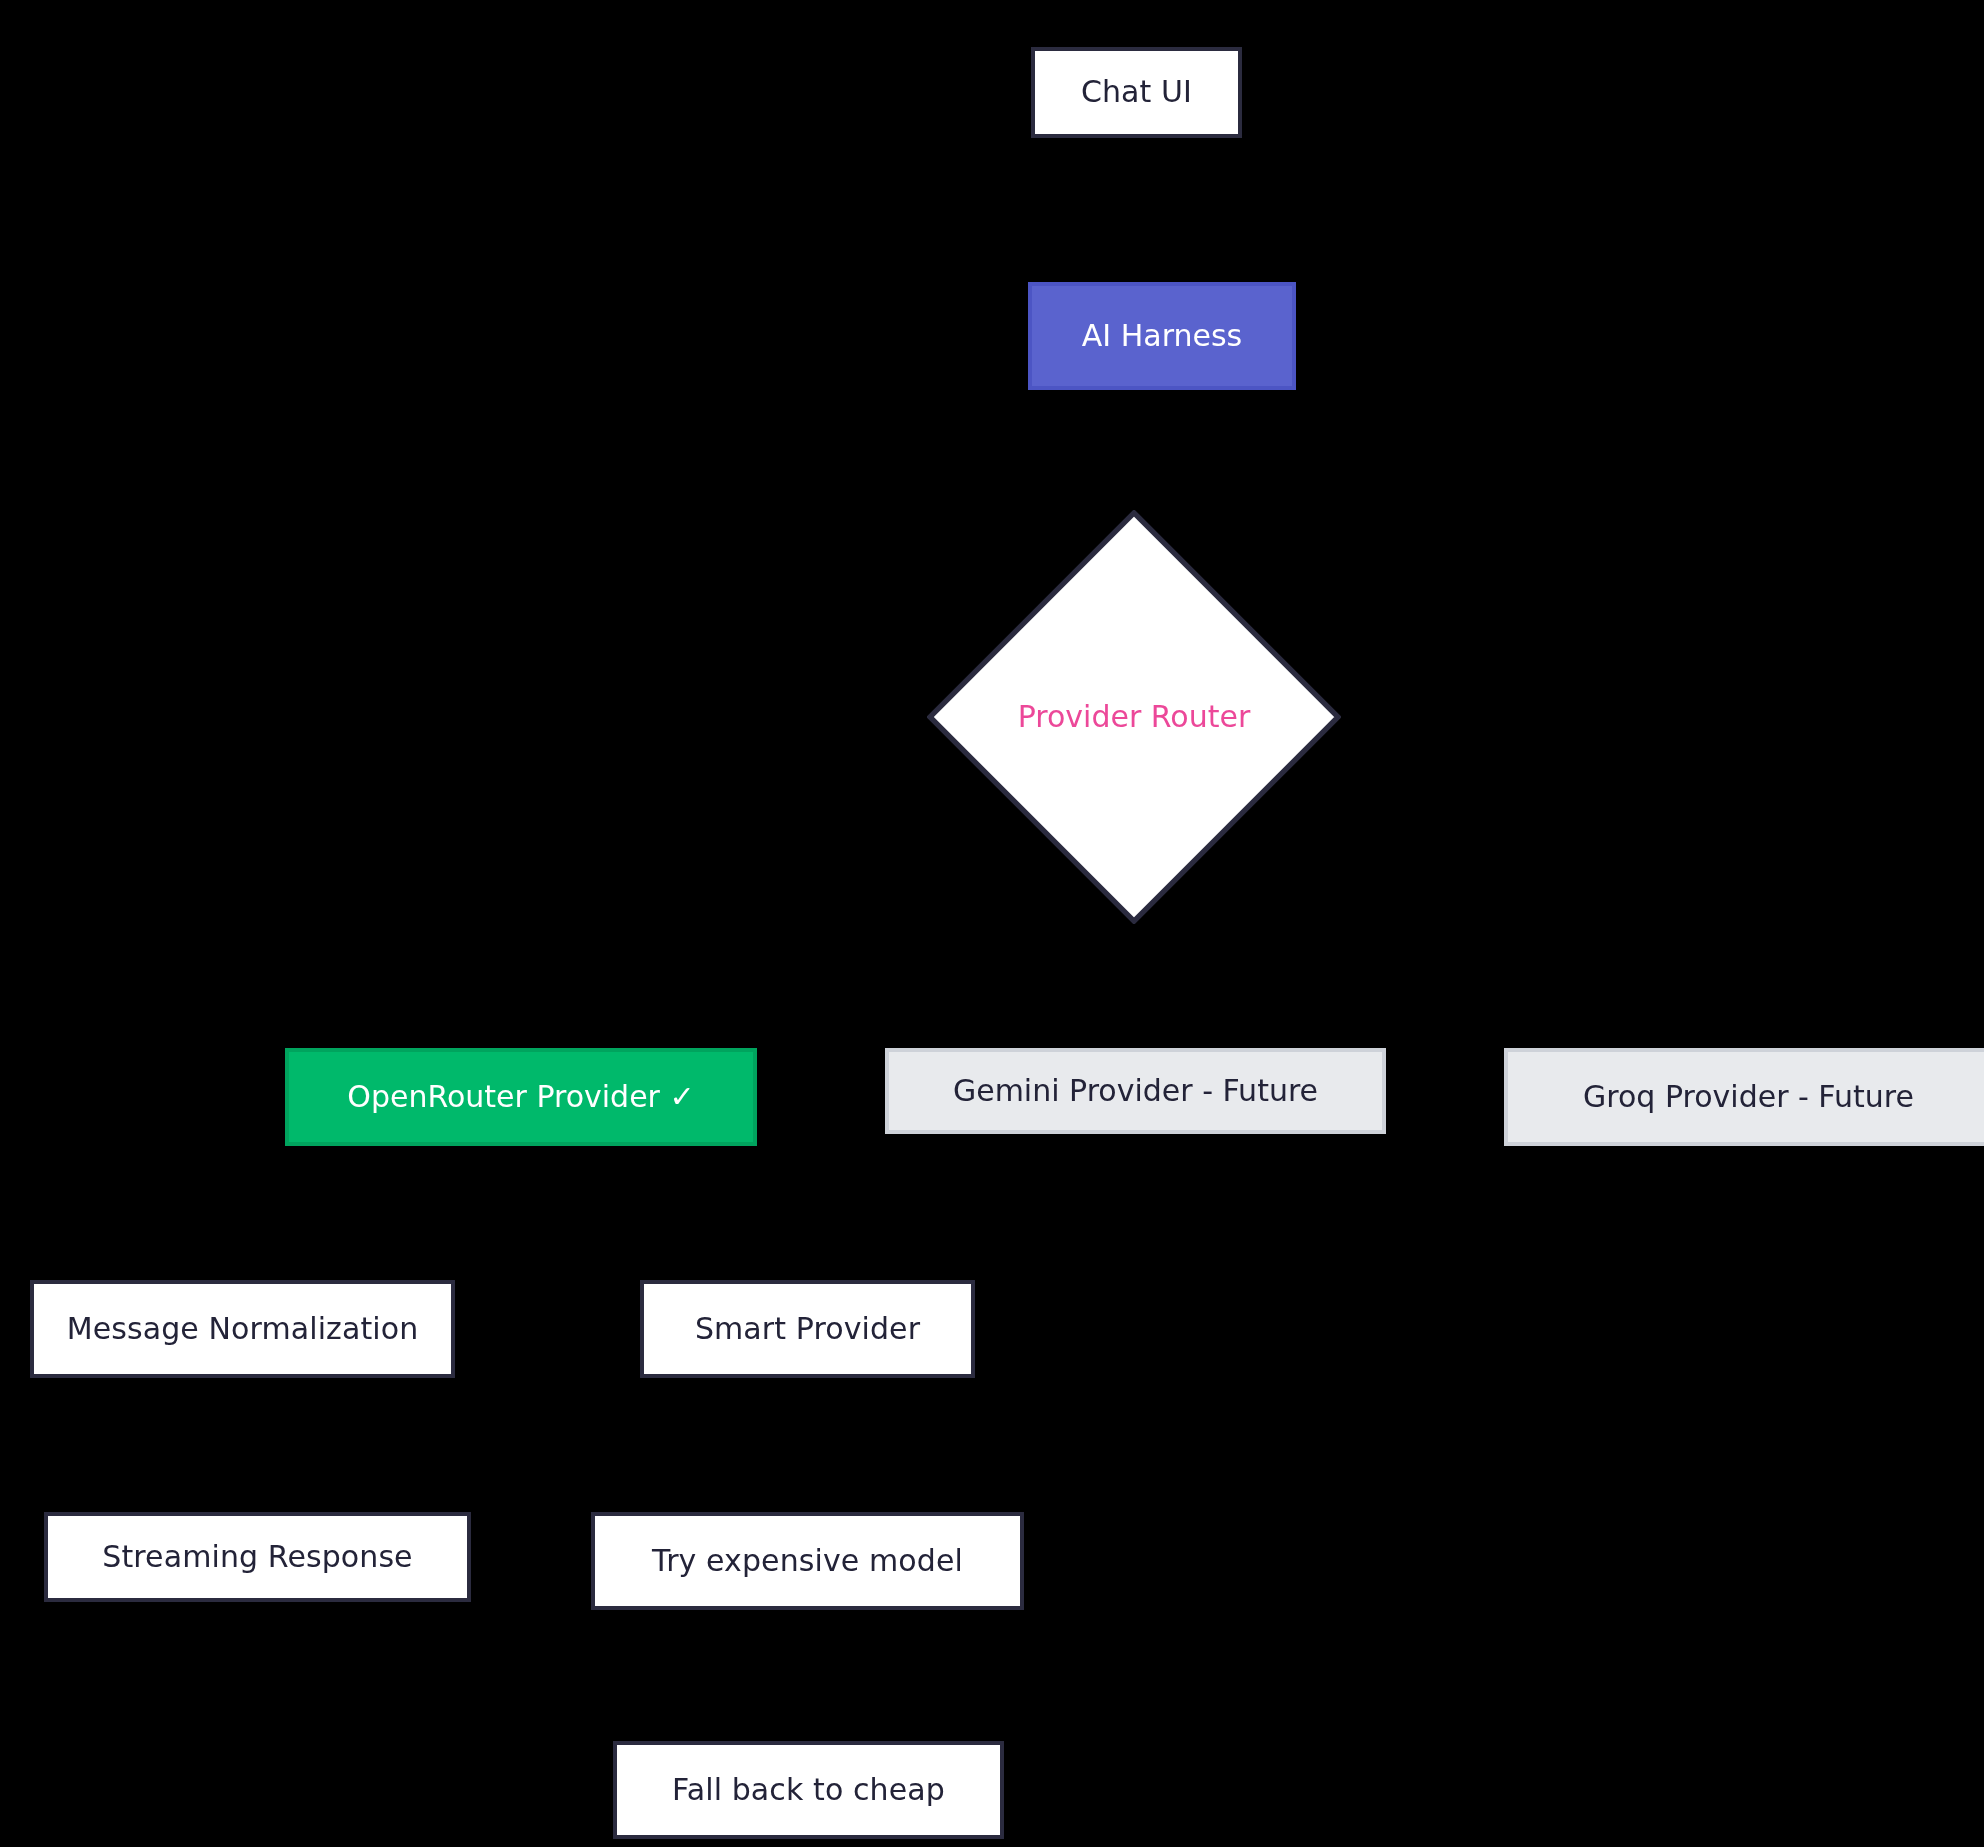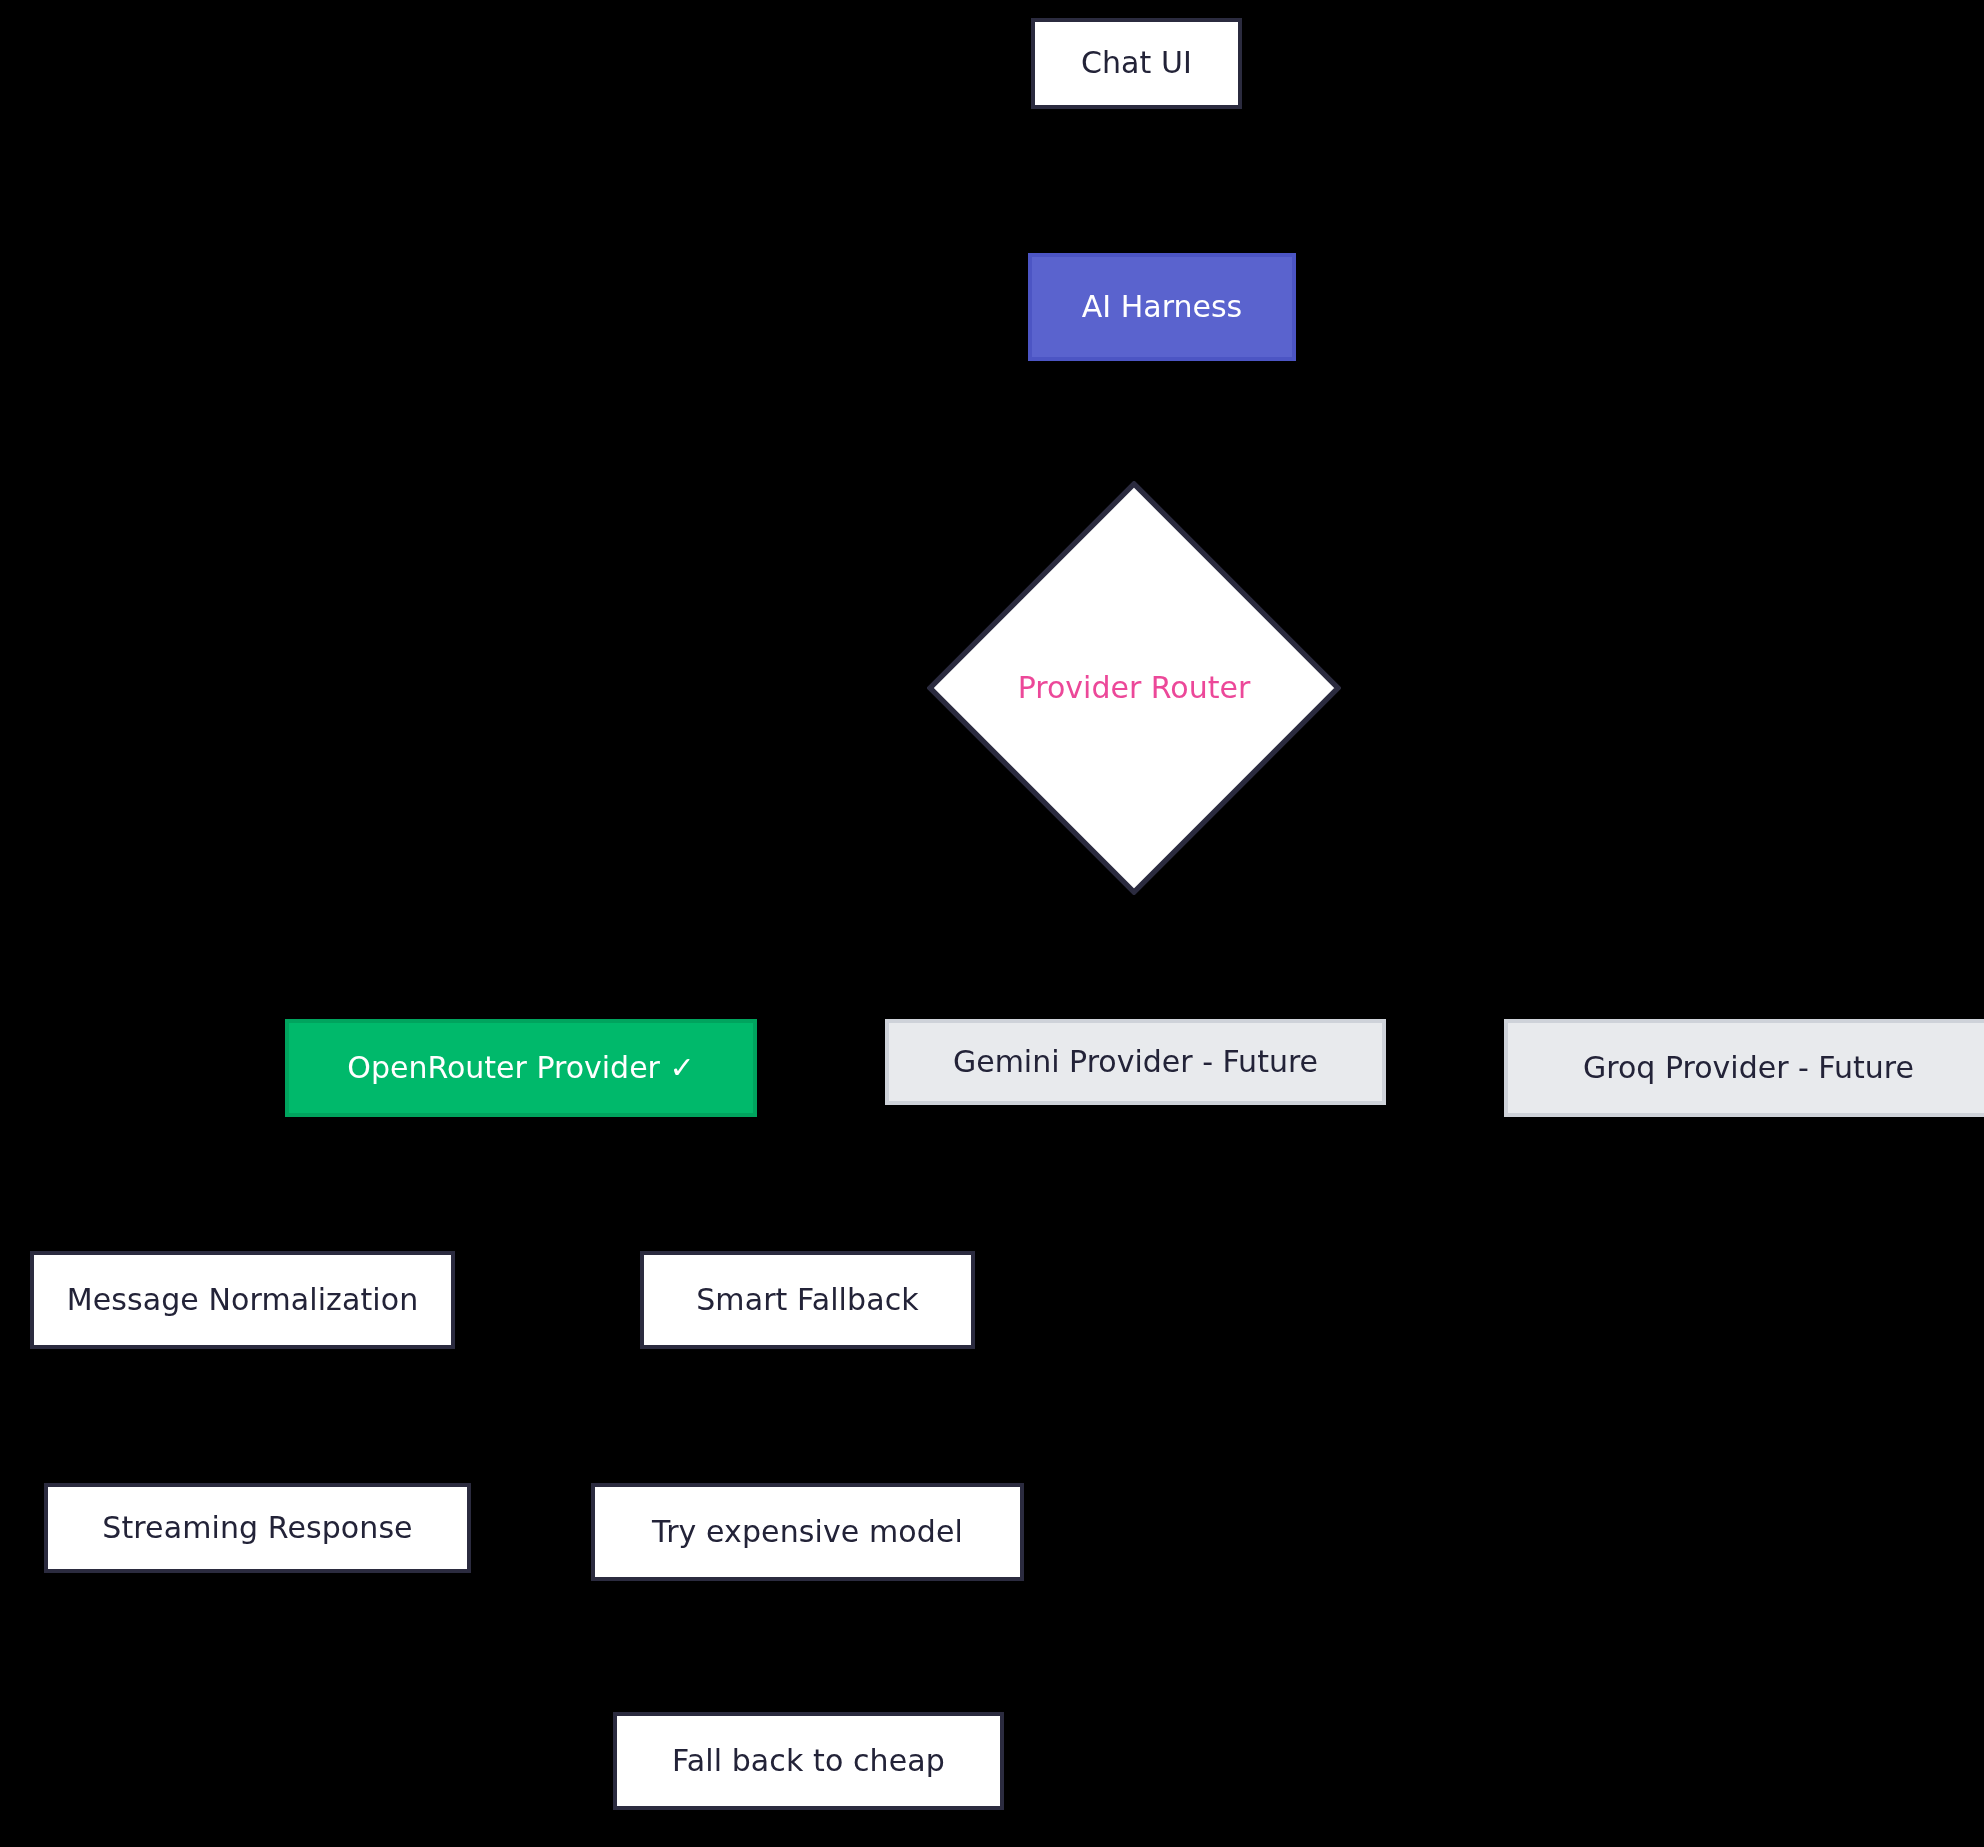--- a/index.html
+++ b/index.html
@@ -26,20 +26,21 @@
     pointer-events: none;
   }
   .node {
     position: absolute;
     box-sizing: border-box;
     display: flex;
     align-items: center;
     justify-content: center;
     text-align: center;
     line-height: 1.15;
+    margin-top: 29px;
   }
   
   .node.rect {
     background: #FFFFFF;
     border: 4.4px solid #2B2B3F;
     color: #232338;
     font-size: 30px;
     letter-spacing: 0.1px;
   }
   
@@ -135,21 +136,21 @@
       <div class="node muted" style="left: 885px; top: 1019px; width: 501px; height: 86px;">
         <span class="node-label">Gemini Provider - Future</span>
       </div>
       <div class="node muted" style="left: 1504px; top: 1019px; width: 489px; height: 98px;">
         <span class="node-label">Groq Provider - Future</span>
       </div>
       <div class="node rect" style="left: 30px; top: 1251px; width: 425px; height: 98px;">
         <span class="node-label">Message Normalization</span>
       </div>
       <div class="node rect" style="left: 640px; top: 1251px; width: 335px; height: 98px;">
-        <span class="node-label">Smart Fallback</span>
+        <span class="node-label">Smart Provider</span>
       </div>
       <div class="node rect" style="left: 44px; top: 1483px; width: 427px; height: 90px;">
         <span class="node-label">Streaming Response</span>
       </div>
       <div class="node rect" style="left: 591px; top: 1483px; width: 433px; height: 98px;">
         <span class="node-label">Try expensive model</span>
       </div>
       <div class="node rect" style="left: 613px; top: 1712px; width: 391px; height: 98px;">
         <span class="node-label">Fall back to cheap</span>
       </div>

